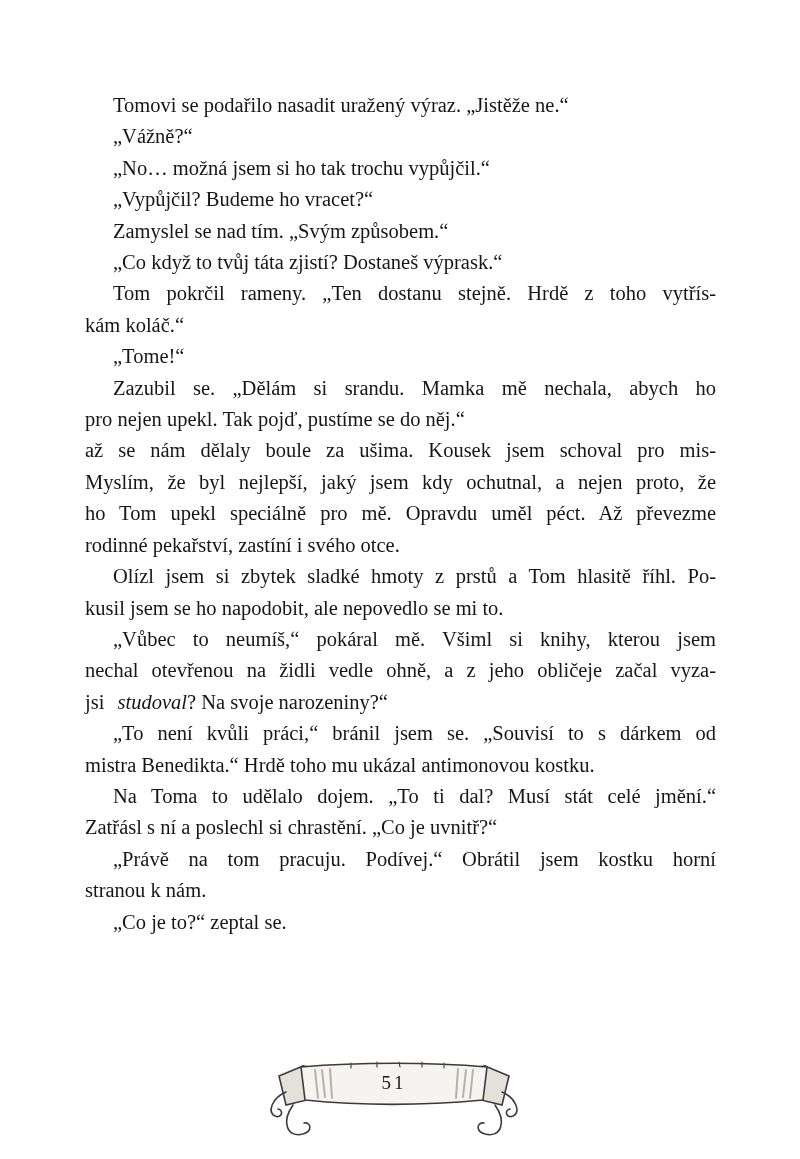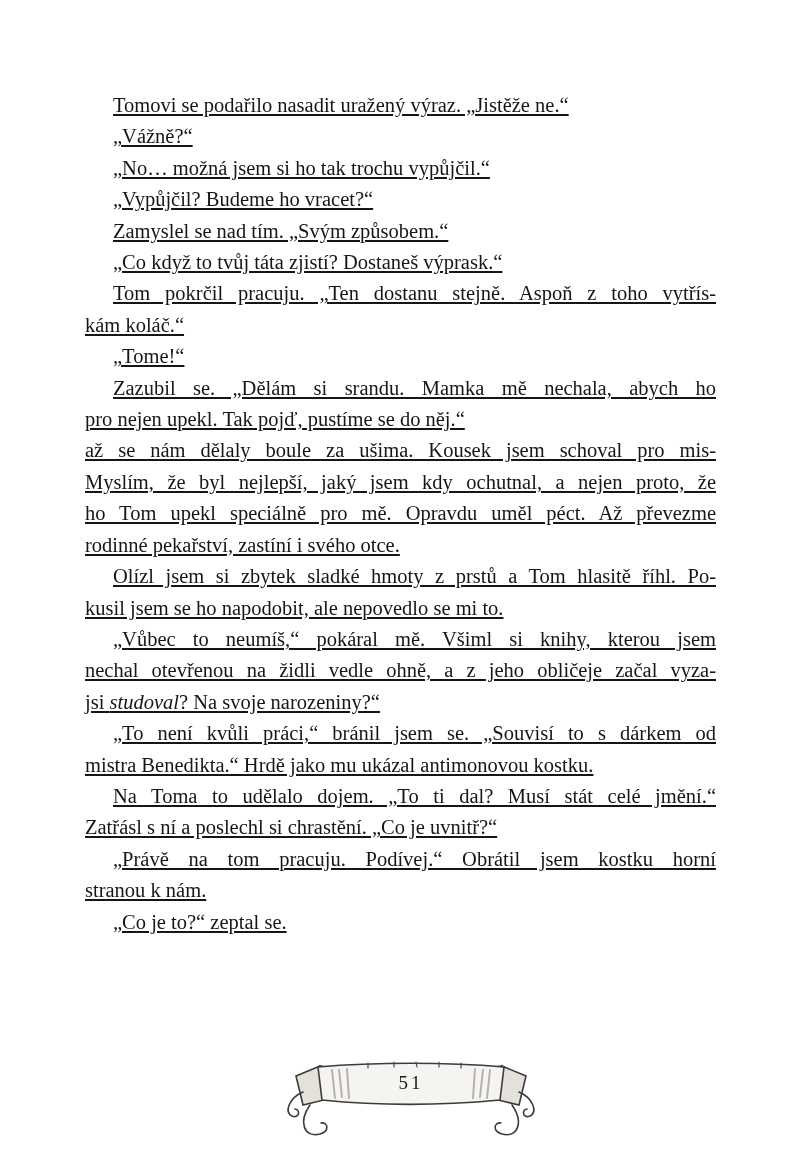--- a/index.html
+++ b/index.html
@@ -16,33 +16,32 @@
     position: absolute;
     left: 85px;
     top: 90px;
     width: 631px;
     font-size: 20.5px;
     line-height: 31.4px;
   }
   .line {
     text-align: justify;
     text-align-last: justify;
-    text-decoration: underline;
   }
   .line.last {
     text-align: left;
     text-align-last: left;
   }
   .line.indent {
     text-indent: 28px;
   }
-  .line em { font-style: italic; }
+  .line em { font-style: italic; margin-left: 8px; }
   .banner {
     position: absolute;
-    left: 276px;
+    left: 259px;
     top: 1050px;
     width: 270px;
     height: 100px;
     text-decoration: underline;
   }
   .banner svg { display: block; width: 100%; height: 100%; }
   .banner .page-number {
     position: absolute;
     left: 0; right: 0;
     top: 22px;
@@ -57,36 +56,36 @@
 
 <div class="page">
 
   <div class="text-block">
       <div class="line indent last"><span>Tomovi se podařilo nasadit uražený výraz. „Jistěže ne.“</span></div>
       <div class="line indent last"><span>„Vážně?“</span></div>
       <div class="line indent last"><span>„No… možná jsem si ho tak trochu vypůjčil.“</span></div>
       <div class="line indent last"><span>„Vypůjčil? Budeme ho vracet?“</span></div>
       <div class="line indent last"><span>Zamyslel se nad tím. „Svým způsobem.“</span></div>
       <div class="line indent last"><span>„Co když to tvůj táta zjistí? Dostaneš výprask.“</span></div>
-      <div class="line indent"><span>Tom pokrčil pracuju. „Ten dostanu stejně. Aspoň z toho vytřís-</span></div>
+      <div class="line indent"><span>Tom pokrčil rameny. „Ten dostanu stejně. Hrdě z toho vytřís-</span></div>
       <div class="line last"><span>kám koláč.“</span></div>
       <div class="line indent last"><span>„Tome!“</span></div>
       <div class="line indent"><span>Zazubil se. „Dělám si srandu. Mamka mě nechala, abych ho</span></div>
       <div class="line last"><span>pro nejen upekl. Tak pojď, pustíme se do něj.“</span></div>
       <div class="line"><span>až se nám dělaly boule za ušima. Kousek jsem schoval pro mis-</span></div>
       <div class="line"><span>Myslím, že byl nejlepší, jaký jsem kdy ochutnal, a nejen proto, že</span></div>
       <div class="line"><span>ho Tom upekl speciálně pro mě. Opravdu uměl péct. Až převezme</span></div>
       <div class="line last"><span>rodinné pekařství, zastíní i svého otce.</span></div>
       <div class="line indent"><span>Olízl jsem si zbytek sladké hmoty z prstů a Tom hlasitě říhl. Po-</span></div>
       <div class="line last"><span>kusil jsem se ho napodobit, ale nepovedlo se mi to.</span></div>
       <div class="line indent"><span>„Vůbec to neumíš,“ pokáral mě. Všiml si knihy, kterou jsem</span></div>
       <div class="line"><span>nechal otevřenou na židli vedle ohně, a z jeho obličeje začal vyza-</span></div>
       <div class="line last"><span>jsi </span><em>studoval</em><span>? Na svoje narozeniny?“</span></div>
       <div class="line indent"><span>„To není kvůli práci,“ bránil jsem se. „Souvisí to s dárkem od</span></div>
-      <div class="line last"><span>mistra Benedikta.“ Hrdě jako mu ukázal antimonovou kostku.</span></div>
+      <div class="line last"><span>mistra Benedikta.“ Hrdě toho mu ukázal antimonovou kostku.</span></div>
       <div class="line indent"><span>Na Toma to udělalo dojem. „To ti dal? Musí stát celé jmění.“</span></div>
       <div class="line last"><span>Zatřásl s ní a poslechl si chrastění. „Co je uvnitř?“</span></div>
       <div class="line indent"><span>„Právě na tom pracuju. Podívej.“ Obrátil jsem kostku horní</span></div>
       <div class="line last"><span>stranou k nám.</span></div>
       <div class="line indent last"><span>„Co je to?“ zeptal se.</span></div>
     </div>
 
   <div class="banner">
     <svg viewBox="0 0 270 100" xmlns="http://www.w3.org/2000/svg">
       <g stroke="#3b3b3b" stroke-width="1.6" stroke-linecap="round" fill="none">

